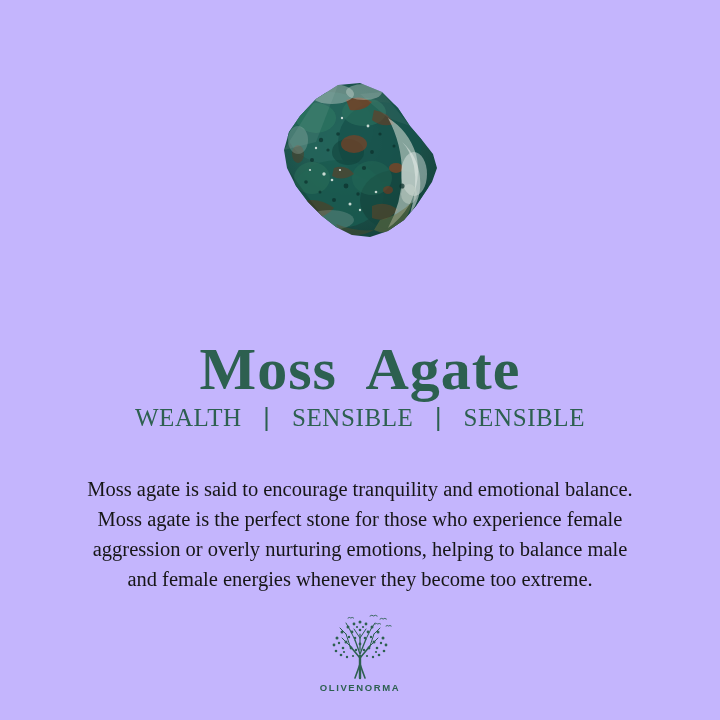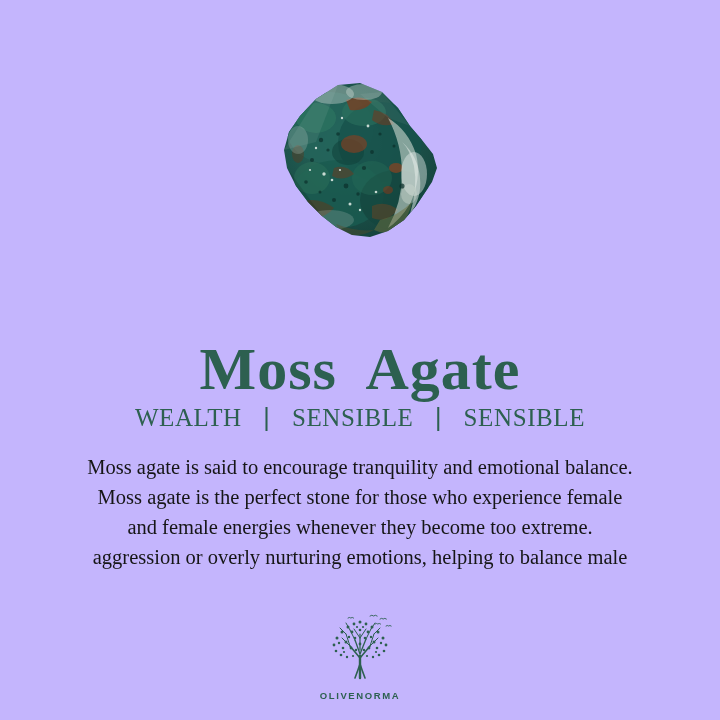--- a/index.html
+++ b/index.html
@@ -81,21 +81,21 @@
   }
   .subtitle .kw {
     display: inline-block;
     font-family: Liberation Serif, serif;
   }
 
   
   .description {
     position: absolute;
     left: 30px;
-    top: 452px;
+    top: 474px;
     width: 660px;
     text-align: center;
     font-family: "Liberation Serif", serif;
     font-size: 20.5px;
     line-height: 30px;
     color: #161616;
   }
   .description .dline {
     display: block;
     white-space: nowrap;
@@ -110,21 +110,21 @@
     display: flex;
     flex-direction: column;
     align-items: center;
   }
   .brand-mark {
     display: block;
     width: 76px;
     height: 68px;
   }
   .brand-name {
-    margin-top: 10px;
+    margin-top: 2px;
     font-family: "Liberation Sans", sans-serif;
     font-size: 9.5px;
     font-weight: 700;
     letter-spacing: 1.6px;
     color: #2d6050;
     text-align: right;
   }
 </style>
 </head>
 <body>
@@ -229,22 +229,22 @@
     <span class="kw">WEALTH</span>
     <span class="sep">|</span>
     <span class="kw">SENSIBLE</span>
     <span class="sep">|</span>
     <span class="kw">SENSIBLE</span>
   </div>
 
   <div class="description">
     <span class="dline">Moss agate is said to encourage tranquility and emotional balance.</span>
     <span class="dline">Moss agate is the perfect stone for those who experience female</span>
+    <span class="dline">aggression or overly nurturing emotions, helping to balance male</span>
     <span class="dline">and female energies whenever they become too extreme.</span>
-    <span class="dline">aggression or overly nurturing emotions, helping to balance male</span>
   </div>
 
   <div class="brand">
     <svg class="brand-mark" viewBox="0 0 76 68">
       <g stroke="#2d6050" stroke-width="1" stroke-linecap="round" fill="none">
 
         <path d="M38 66 L38 44" stroke-width="2.4"></path>
         <path d="M33 66 Q36 58 38 52" stroke-width="1.6"></path>
         <path d="M43 66 Q40 58 38 52" stroke-width="1.6"></path>
 

